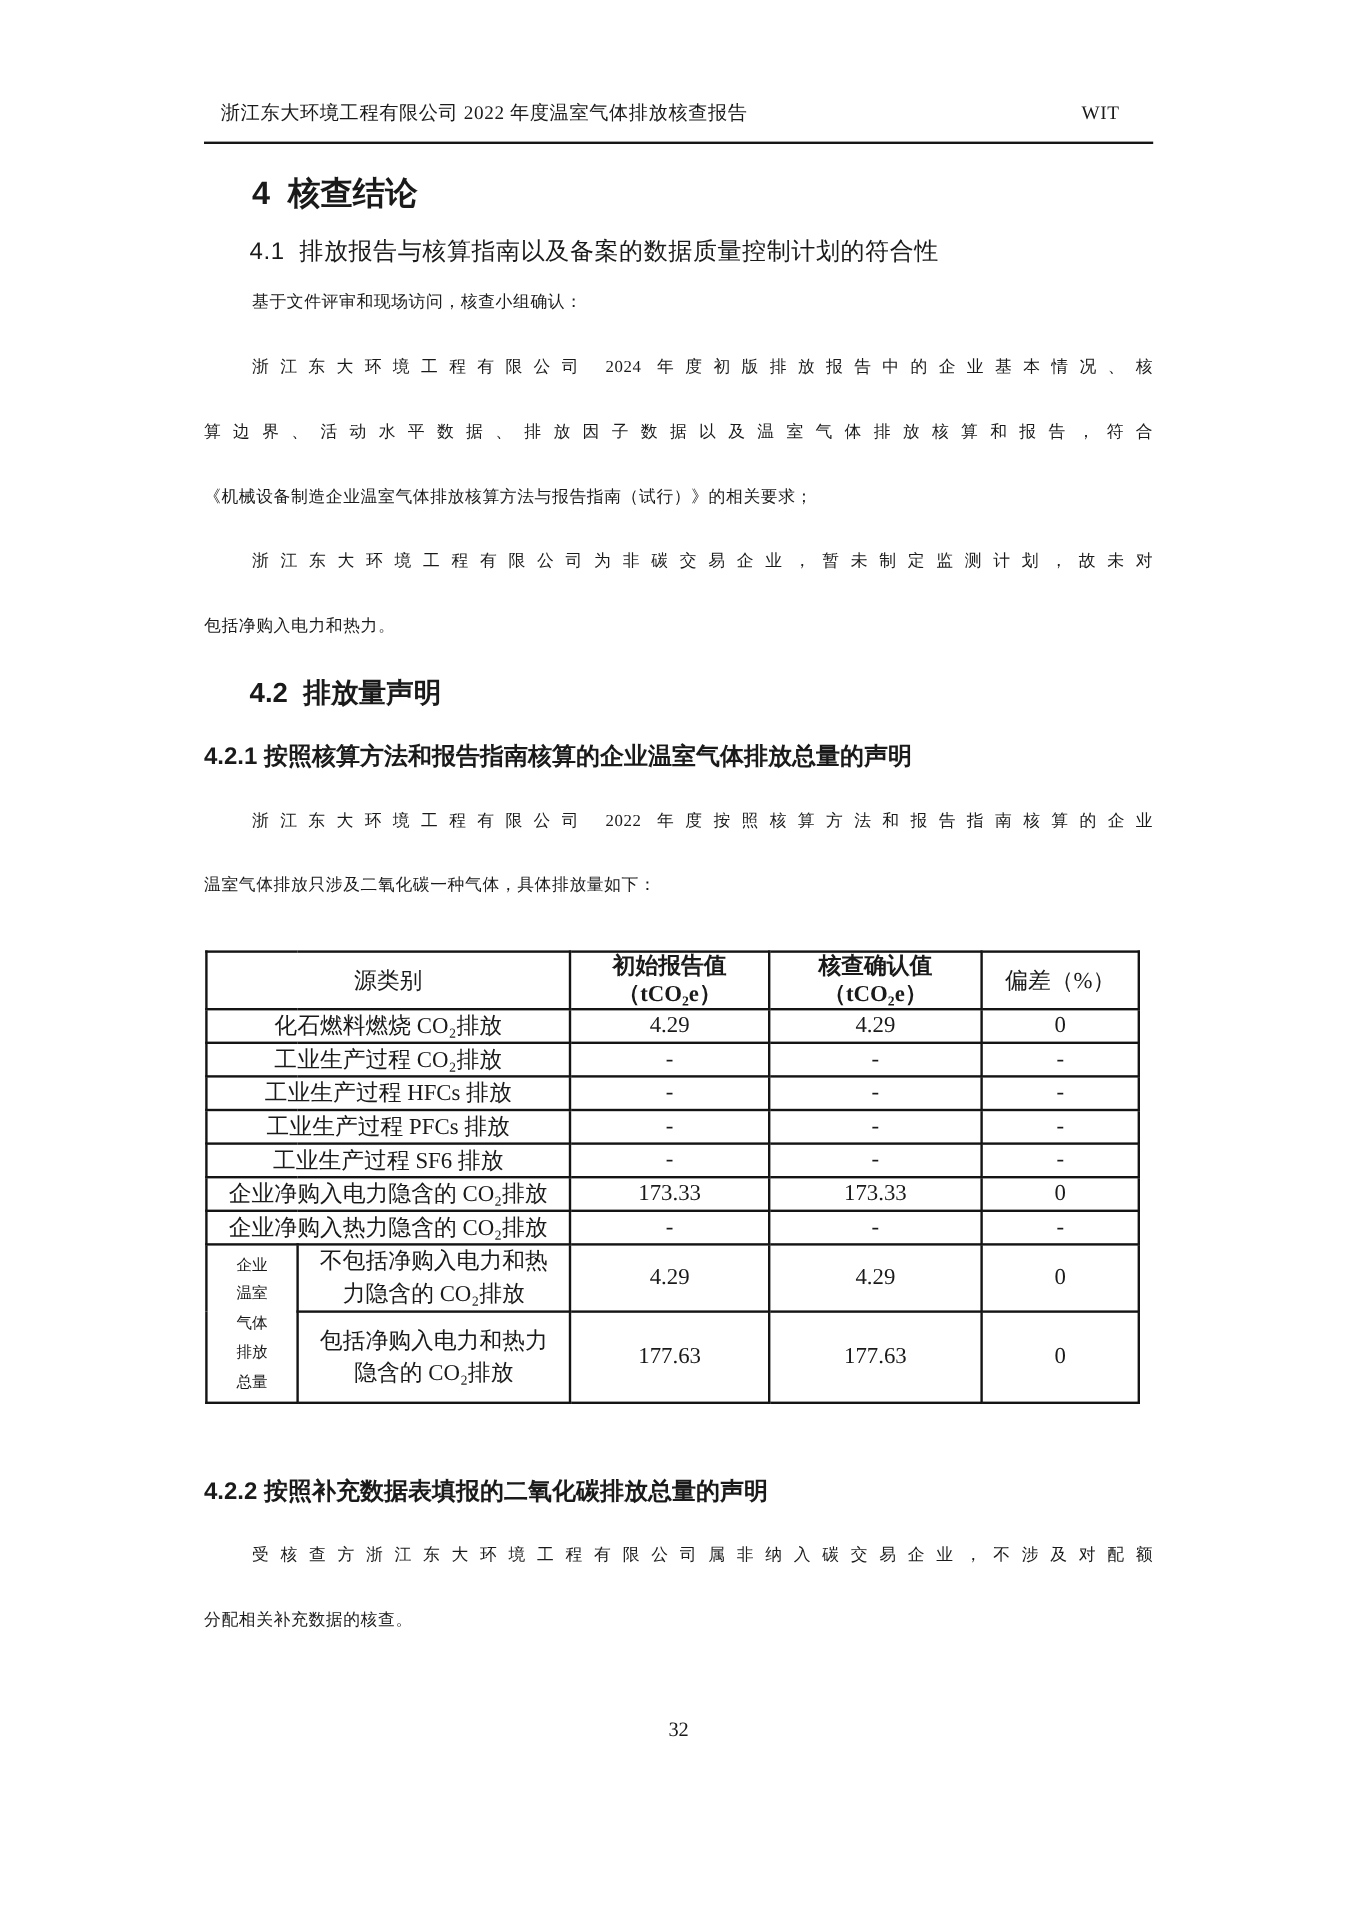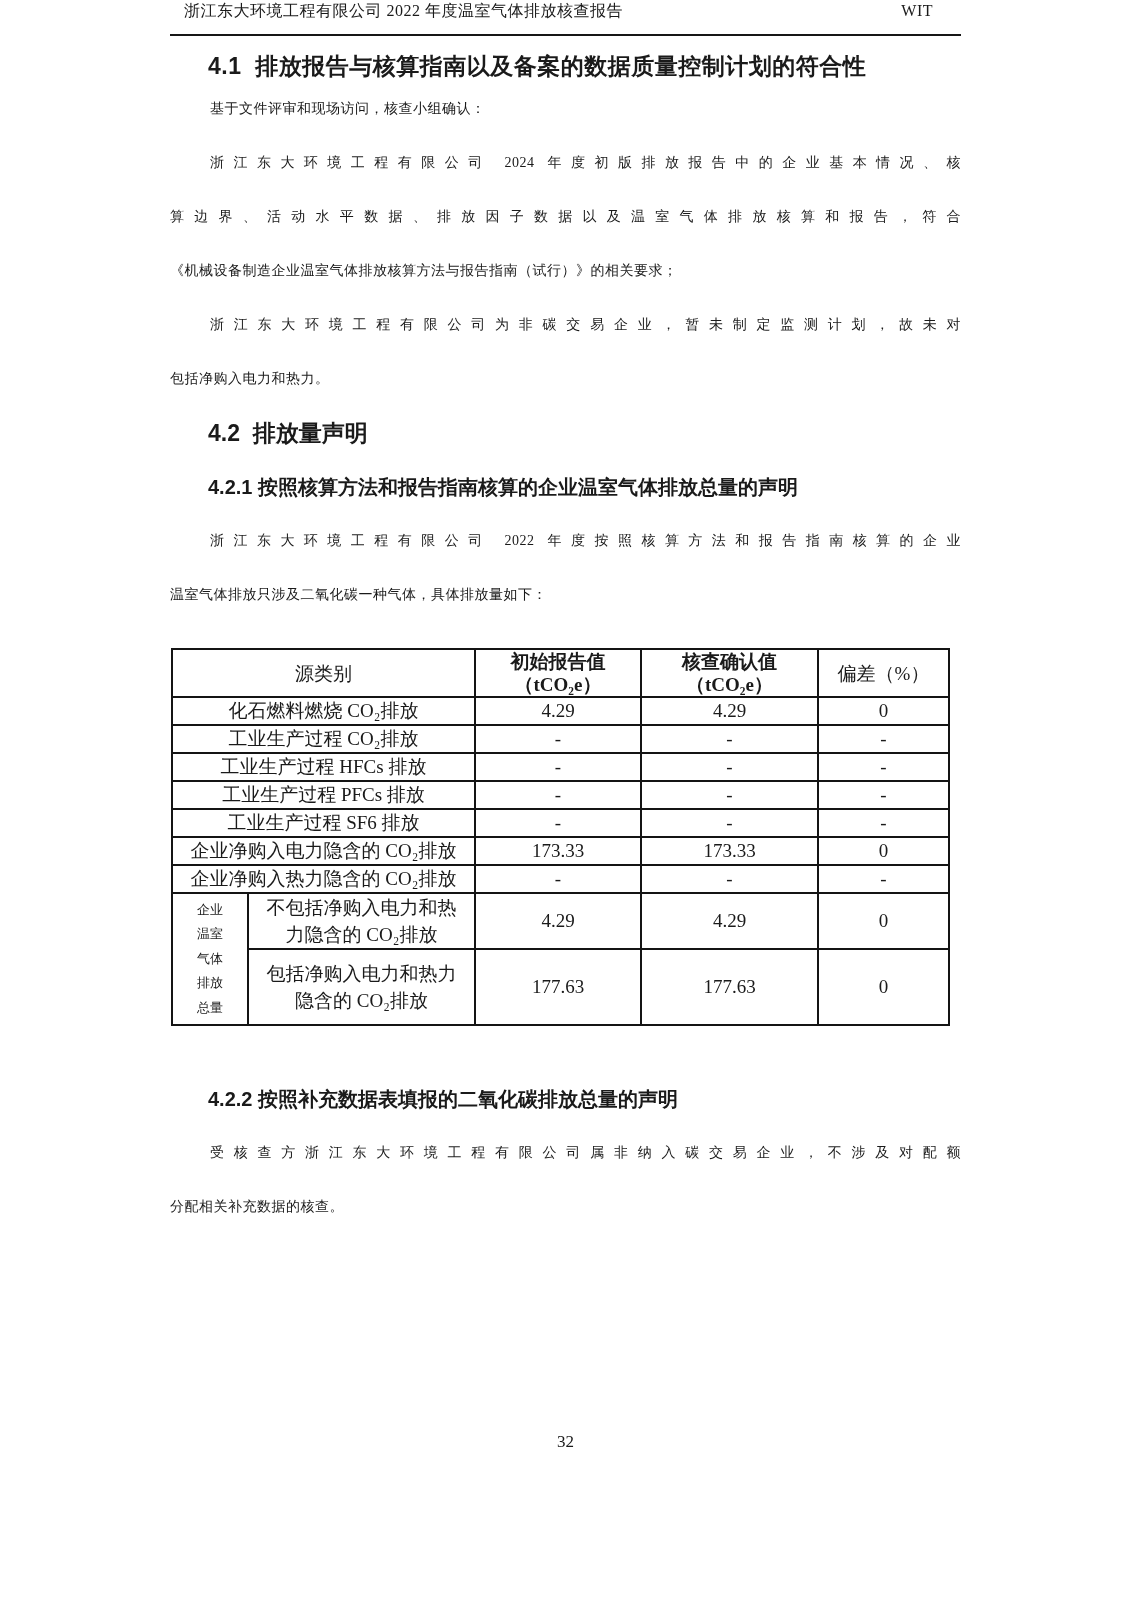--- a/index.html
+++ b/index.html
@@ -4,58 +4,57 @@
 <style>
   html, body {
     margin: 0; padding: 0;
     width: 1131px; height: 1600px;
     background: #ffffff;
     overflow: hidden;
     font-family: "Liberation Serif", "DejaVu Serif", serif;
     color: #1a1a1a;
     position: relative;
   }
-  .content { width: 791px; margin: 0 auto; }
+  .content { width: 791px; margin: 0 auto; padding-top: 84px; }
 
   .doc-header {
     display: flex; justify-content: space-between; align-items: flex-end;
     font-size: 16px; line-height: 22px;
     padding-left: 14px; padding-right: 28px;
     letter-spacing: 0.5px;
   }
   .doc-header .hdr-title { white-space: pre-wrap; }
   .rule { border-bottom: 2px solid #161616; margin-top: 12px; }
 
   .h-main {
     font-family: "Liberation Sans", "DejaVu Sans", sans-serif;
     font-weight: bold; font-size: 27px;
     height: 38px; line-height: 38px;
     margin: 22px 0 0 40px;
     white-space: pre-wrap;
   }
   .h-41 {
     font-family: "Liberation Sans", "DejaVu Sans", sans-serif;
-    font-weight: bold; font-size: 23px;
+    font-weight: normal; font-size: 20px;
     height: 32px; line-height: 32px;
     margin: 14px 0 0 38px;
     white-space: pre-wrap;
     letter-spacing: 0.5px;
   }
   .h-42 {
     font-family: "Liberation Sans", "DejaVu Sans", sans-serif;
     font-weight: bold; font-size: 23px;
     height: 54px; line-height: 54px;
     margin-left: 38px;
     white-space: pre-wrap;
   }
   .h-sub {
     font-family: "Liberation Sans", "DejaVu Sans", sans-serif;
     font-weight: bold; font-size: 20px;
     height: 54px; line-height: 54px;
-    margin-left: 38px;
     white-space: pre-wrap;
   }
   .h-422 { margin-top: 46px; }
 
   .bline {
     font-size: 14px;
     height: 54px; line-height: 54px;
     white-space: pre-wrap;
     letter-spacing: 0.5px;
   }
@@ -92,20 +91,21 @@
 <body>
 
 <div class="content">
 
   <div class="doc-header">
     <span class="hdr-title">浙江东大环境工程有限公司 2022 年度温室气体排放核查报告</span>
     <span class="hdr-logo">WIT</span>
   </div>
   <div class="rule"></div>
 
+  <div class="h-main">4  核查结论</div>
 
   <div class="h-41">4.1  排放报告与核算指南以及备案的数据质量控制计划的符合性</div>
 
   <div class="bline indent">基于文件评审和现场访问，核查小组确认：</div>
 
   <div class="bline indent jline">浙江东大环境工程有限公司 2024 年度初版排放报告中的企业基本情况、核</div>
   <div class="bline jline">算边界、活动水平数据、排放因子数据以及温室气体排放核算和报告，符合</div>
   <div class="bline">《机械设备制造企业温室气体排放核算方法与报告指南（试行）》的相关要求；</div>
 
   <div class="bline indent jline">浙江东大环境工程有限公司为非碳交易企业，暂未制定监测计划，故未对</div>

